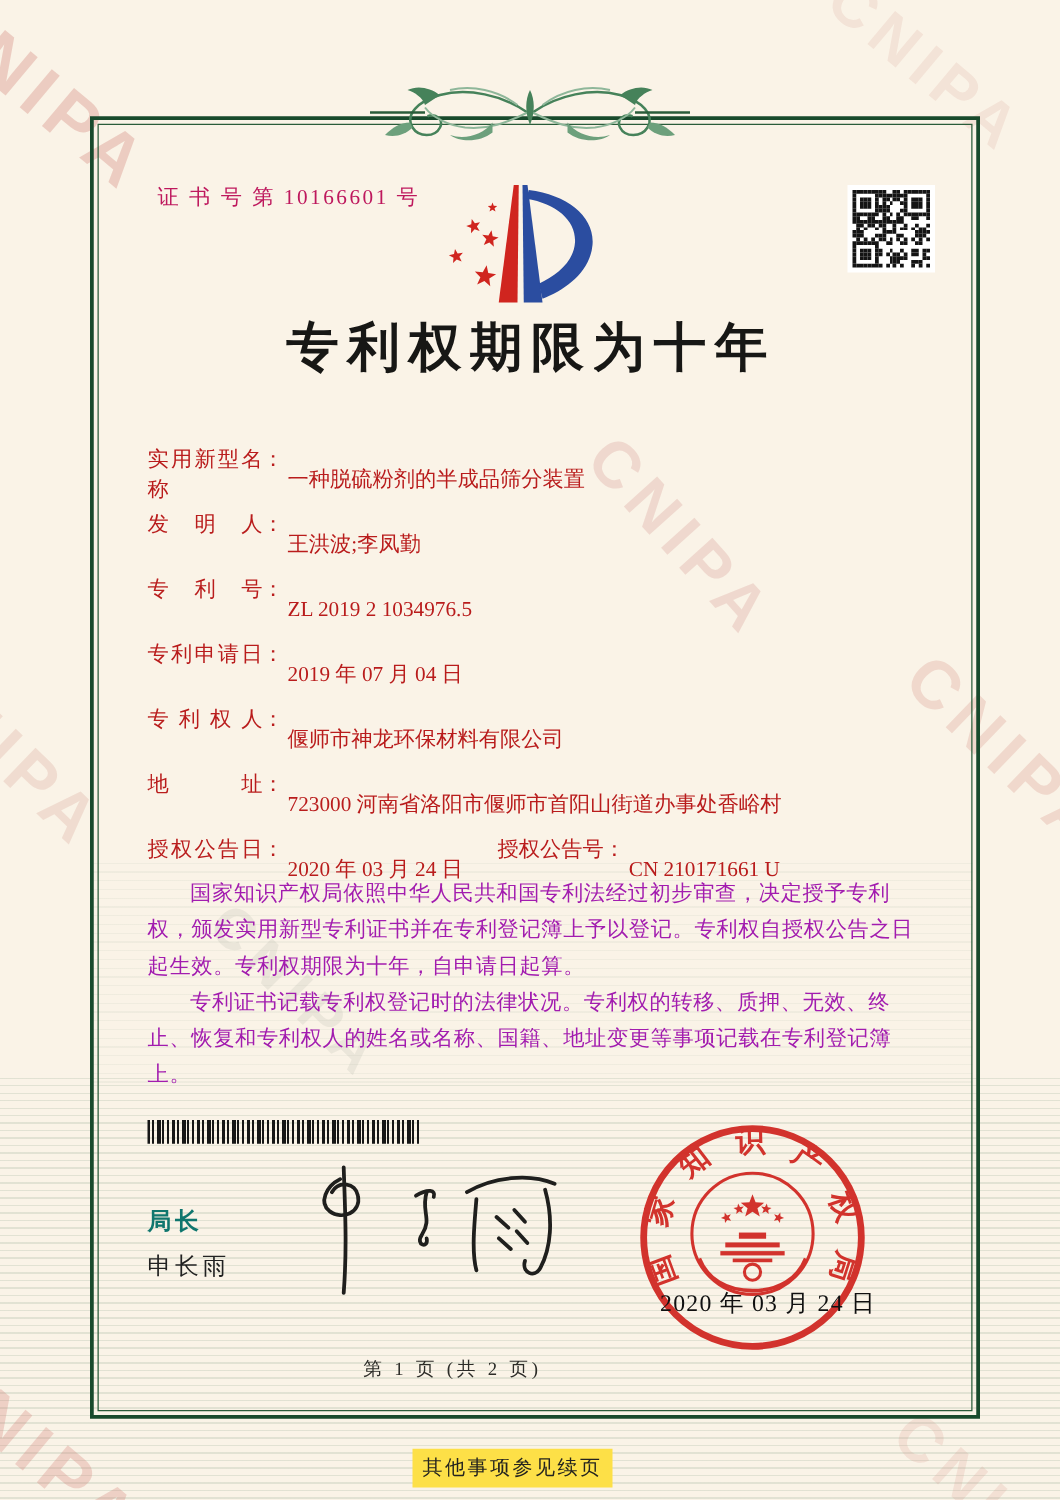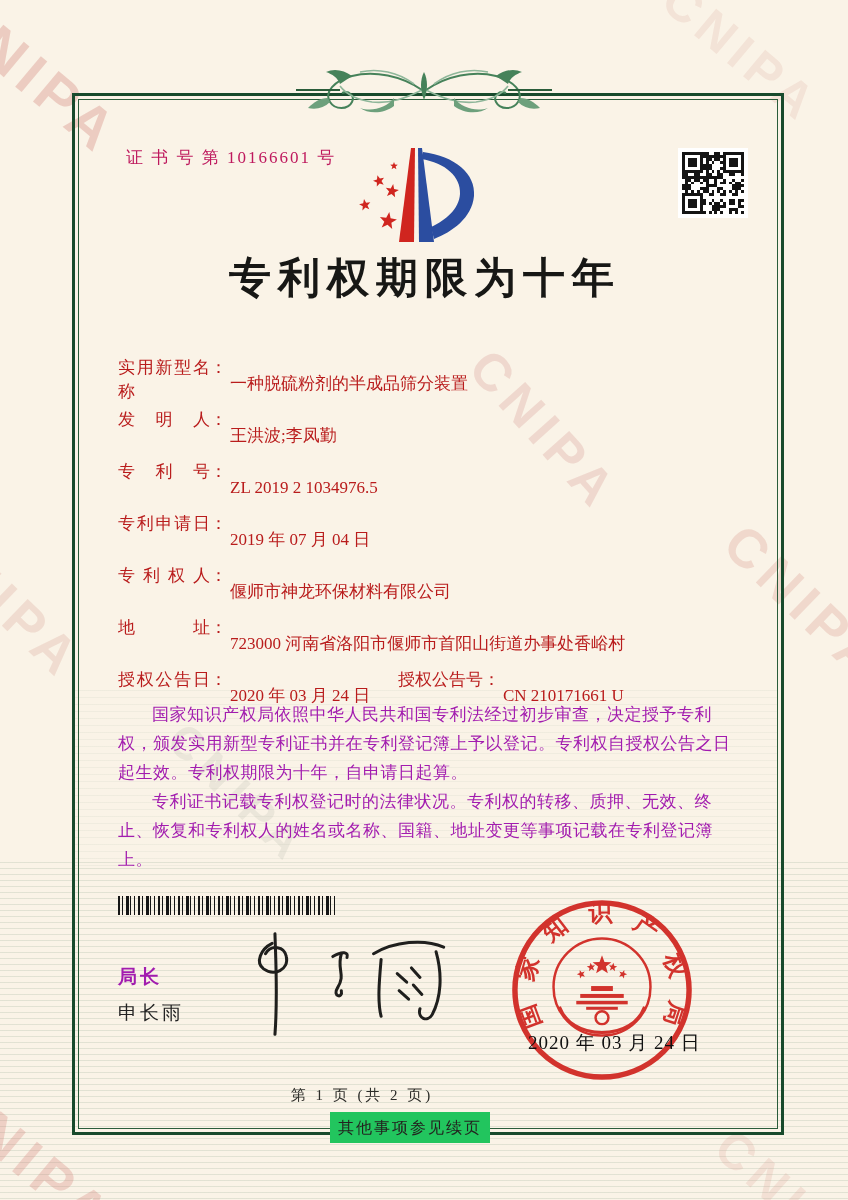--- a/index.html
+++ b/index.html
@@ -43,30 +43,30 @@
   .val-date{width:168px;flex:none;}
   .lbl2{display:inline-block;}
 
   .paras{position:absolute;left:118px;top:700px;width:614px;font-size:17px;line-height:29px;color:#a21caf;
     letter-spacing:.5px;}
   .paras p{margin:0;text-indent:2em;}
 
   .barcode{position:absolute;left:118px;top:896px;width:218px;height:19px;
     background:repeating-linear-gradient(90deg,#161616 0 2px,rgba(0,0,0,0) 2px 4px,#161616 4px 5px,rgba(0,0,0,0) 5px 8px,#161616 8px 11px,rgba(0,0,0,0) 11px 12px,#161616 12px 13px,rgba(0,0,0,0) 13px 16px,#161616 16px 17px,rgba(0,0,0,0) 17px 20px);}
 
-  .signer-title{position:absolute;left:118px;top:964px;font-size:19px;letter-spacing:3px;color:#a21caf;font-weight:600;}
+  .signer-title{position:absolute;left:118px;top:964px;font-size:19px;letter-spacing:3px;color:#0f766e;font-weight:600;}
   .signer-name{position:absolute;left:118px;top:1000px;font-size:19px;letter-spacing:3px;color:#222;font-weight:400;}
   .signature{position:absolute;left:238px;top:926px;width:218px;height:118px;}
 
   .seal{position:absolute;left:508px;top:896px;width:188px;height:188px;opacity:.93;}
   .seal-date{position:absolute;left:528px;top:1030px;width:200px;font-size:19px;letter-spacing:1px;color:#101010;z-index:5;}
 
   .page-num{position:absolute;left:72px;top:1086px;width:580px;text-align:center;font-size:15px;letter-spacing:3px;color:#2c2c28;}
 
-  .note-box{position:absolute;left:330px;top:1112px;width:160px;height:31px;line-height:31px;background:#22c55e;
+  .note-box{position:absolute;left:330px;top:1159px;width:160px;height:31px;line-height:31px;background:#fde047;
     text-align:center;font-size:16px;letter-spacing:2px;color:#23231f;z-index:6;}
 </style>
 </head>
 <body>
 
 <div class="page">
 
   <div class="texture"></div>
   <div class="texture-soft"></div>
 

